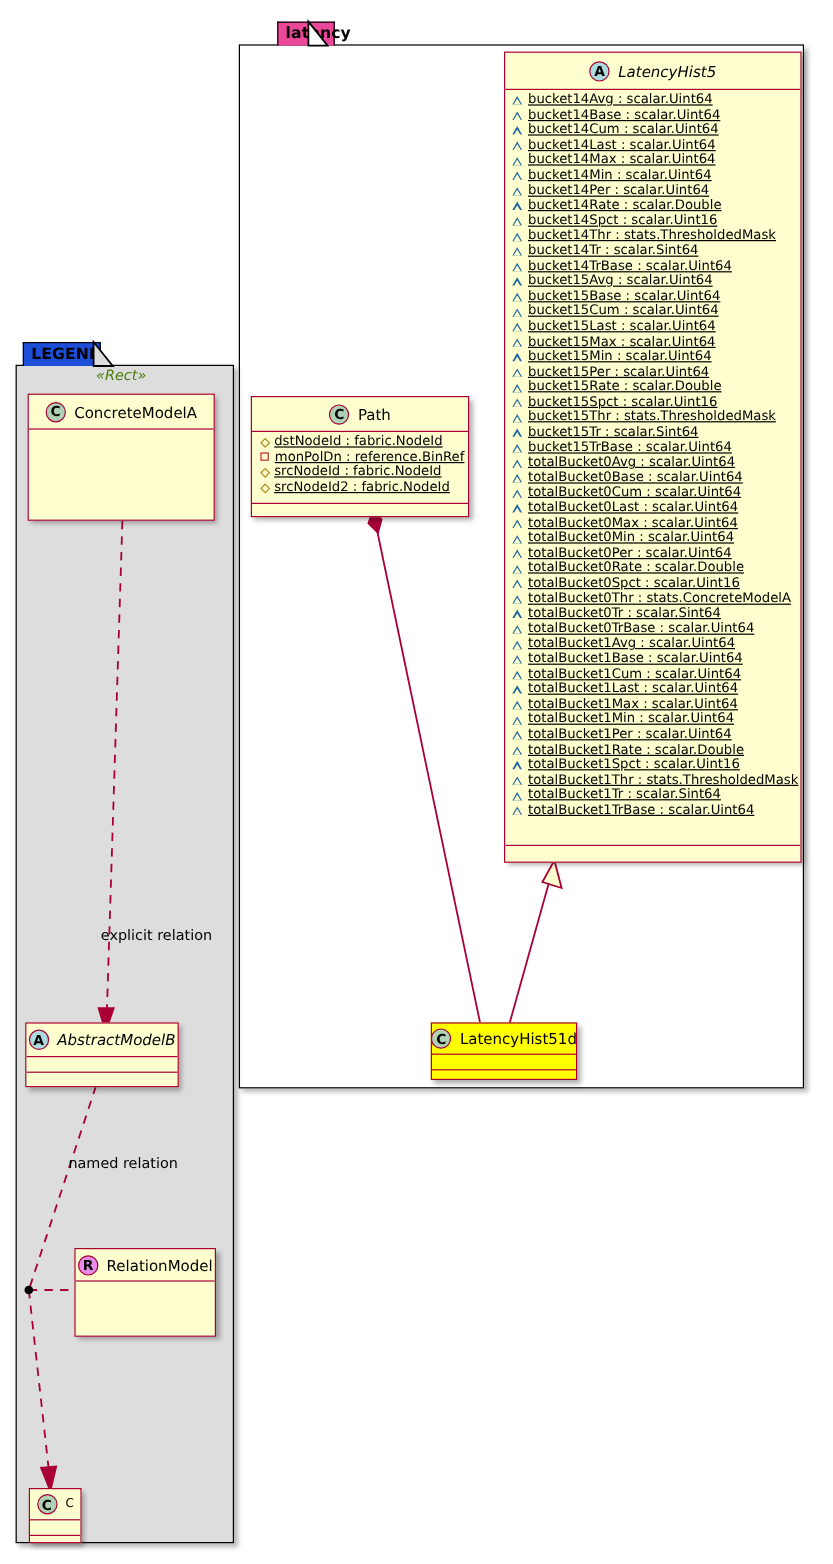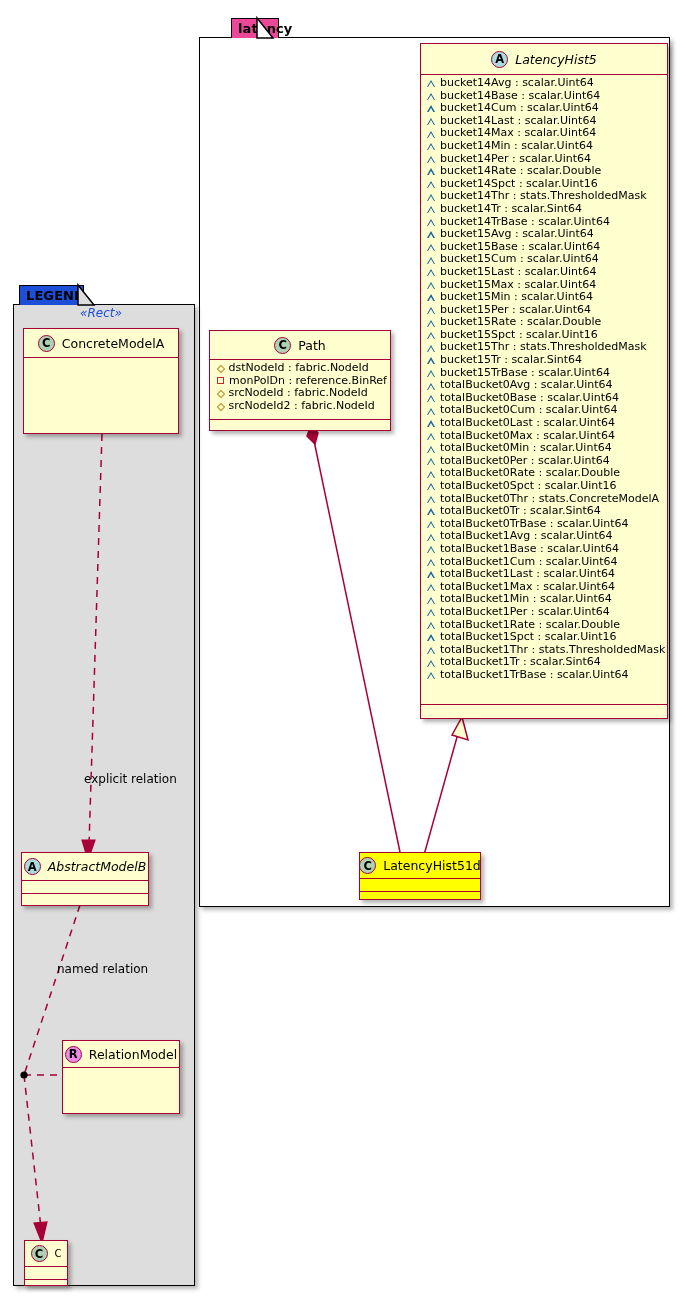--- a/index.html
+++ b/index.html
@@ -67,20 +67,21 @@
     flex: 0 0 auto;
   }
   .badge.c { background: #ADD1B2; border: 1.3px solid #A80036; color: #000; }
   .badge.a { background: #A9DCDF; border: 1.3px solid #A80036; color: #000; }
   .badge.r { background: #E98DE9; border: 1.3px solid #A80036; color: #000; }
 
   .cls-attrs {
     border-bottom: 1.4px solid #A80036;
     box-sizing: border-box;
     padding: 2px 0 10px 0;
+    text-decoration: underline;
   }
   .attr {
     display: flex;
     align-items: center;
     gap: 5px;
     font-size: 11px;
     line-height: 12.6px;
     height: 12.6px;
     color: #000;
     padding-left: 6px;
@@ -121,21 +122,21 @@
   }
 
   
   .cls.hl { background: #FFFF00; border-color: #A80036; }
   .cls.hl .cls-head { border-bottom-color: #A80036; }
 
   .stereotype {
     position: absolute;
     font-size: 12px;
     font-style: italic;
-    color: #1d4ed8;
+    color: #4d7c0f;
     text-align: center;
   }
   .edge-label {
     position: absolute;
     font-size: 12px;
     color: #000000;
     white-space: nowrap;
   }
 </style>
 </head>

